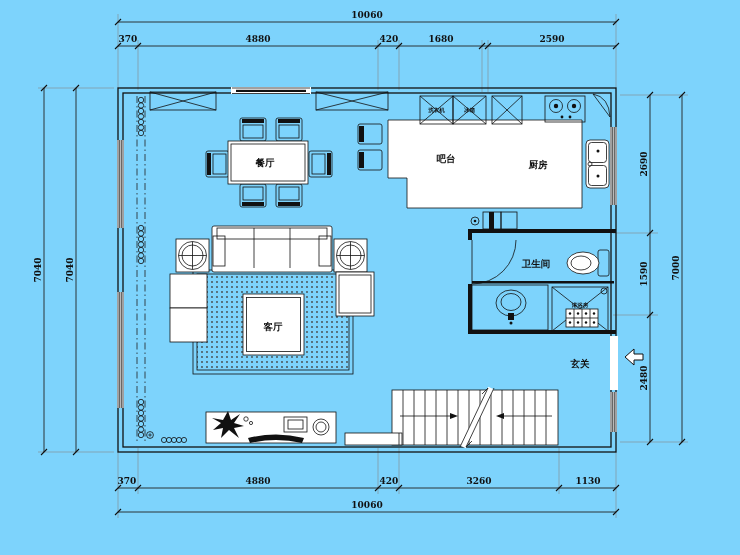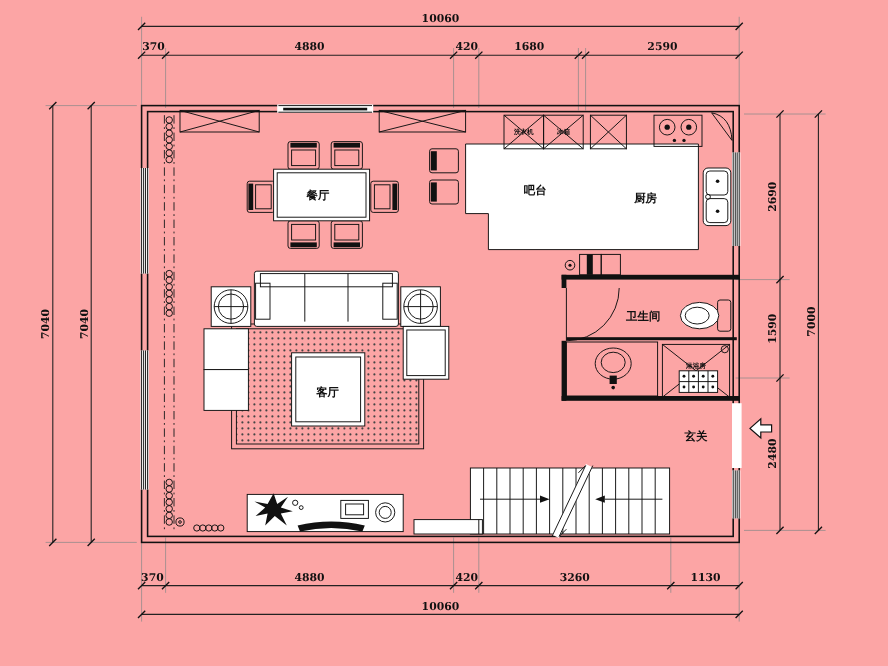--- a/index.html
+++ b/index.html
@@ -1,16 +1,16 @@
 <!DOCTYPE html>
 <html><head>
 <meta charset="utf-8">
 <style>
   html,body{margin:0;padding:0;background:#fff;}
-  .canvas{position:relative;width:740px;height:555px;background:#fca5a5;overflow:hidden;
+  .canvas{position:relative;width:740px;height:555px;background:#7dd3fc;overflow:hidden;
           font-family:"DejaVu Sans",sans-serif;}
   svg{position:absolute;left:0;top:0;}
   text{font-family:"DejaVu Serif",serif;font-weight:bold;font-size:9px;fill:#111;}
   text.room{font-family:"DejaVu Sans",sans-serif;font-size:9.5px;fill:#111;}
   text.tiny{font-size:5.5px;font-family:"DejaVu Sans",sans-serif;}
   .w{stroke:#111;stroke-width:1.3;fill:none;}
   .t{stroke:#111;stroke-width:0.8;fill:none;}
   .tw{stroke:#111;stroke-width:0.8;fill:#fff;}
   .dim{stroke:#222;stroke-width:0.9;fill:none;}
   .tick{stroke:#111;stroke-width:1.1;}

